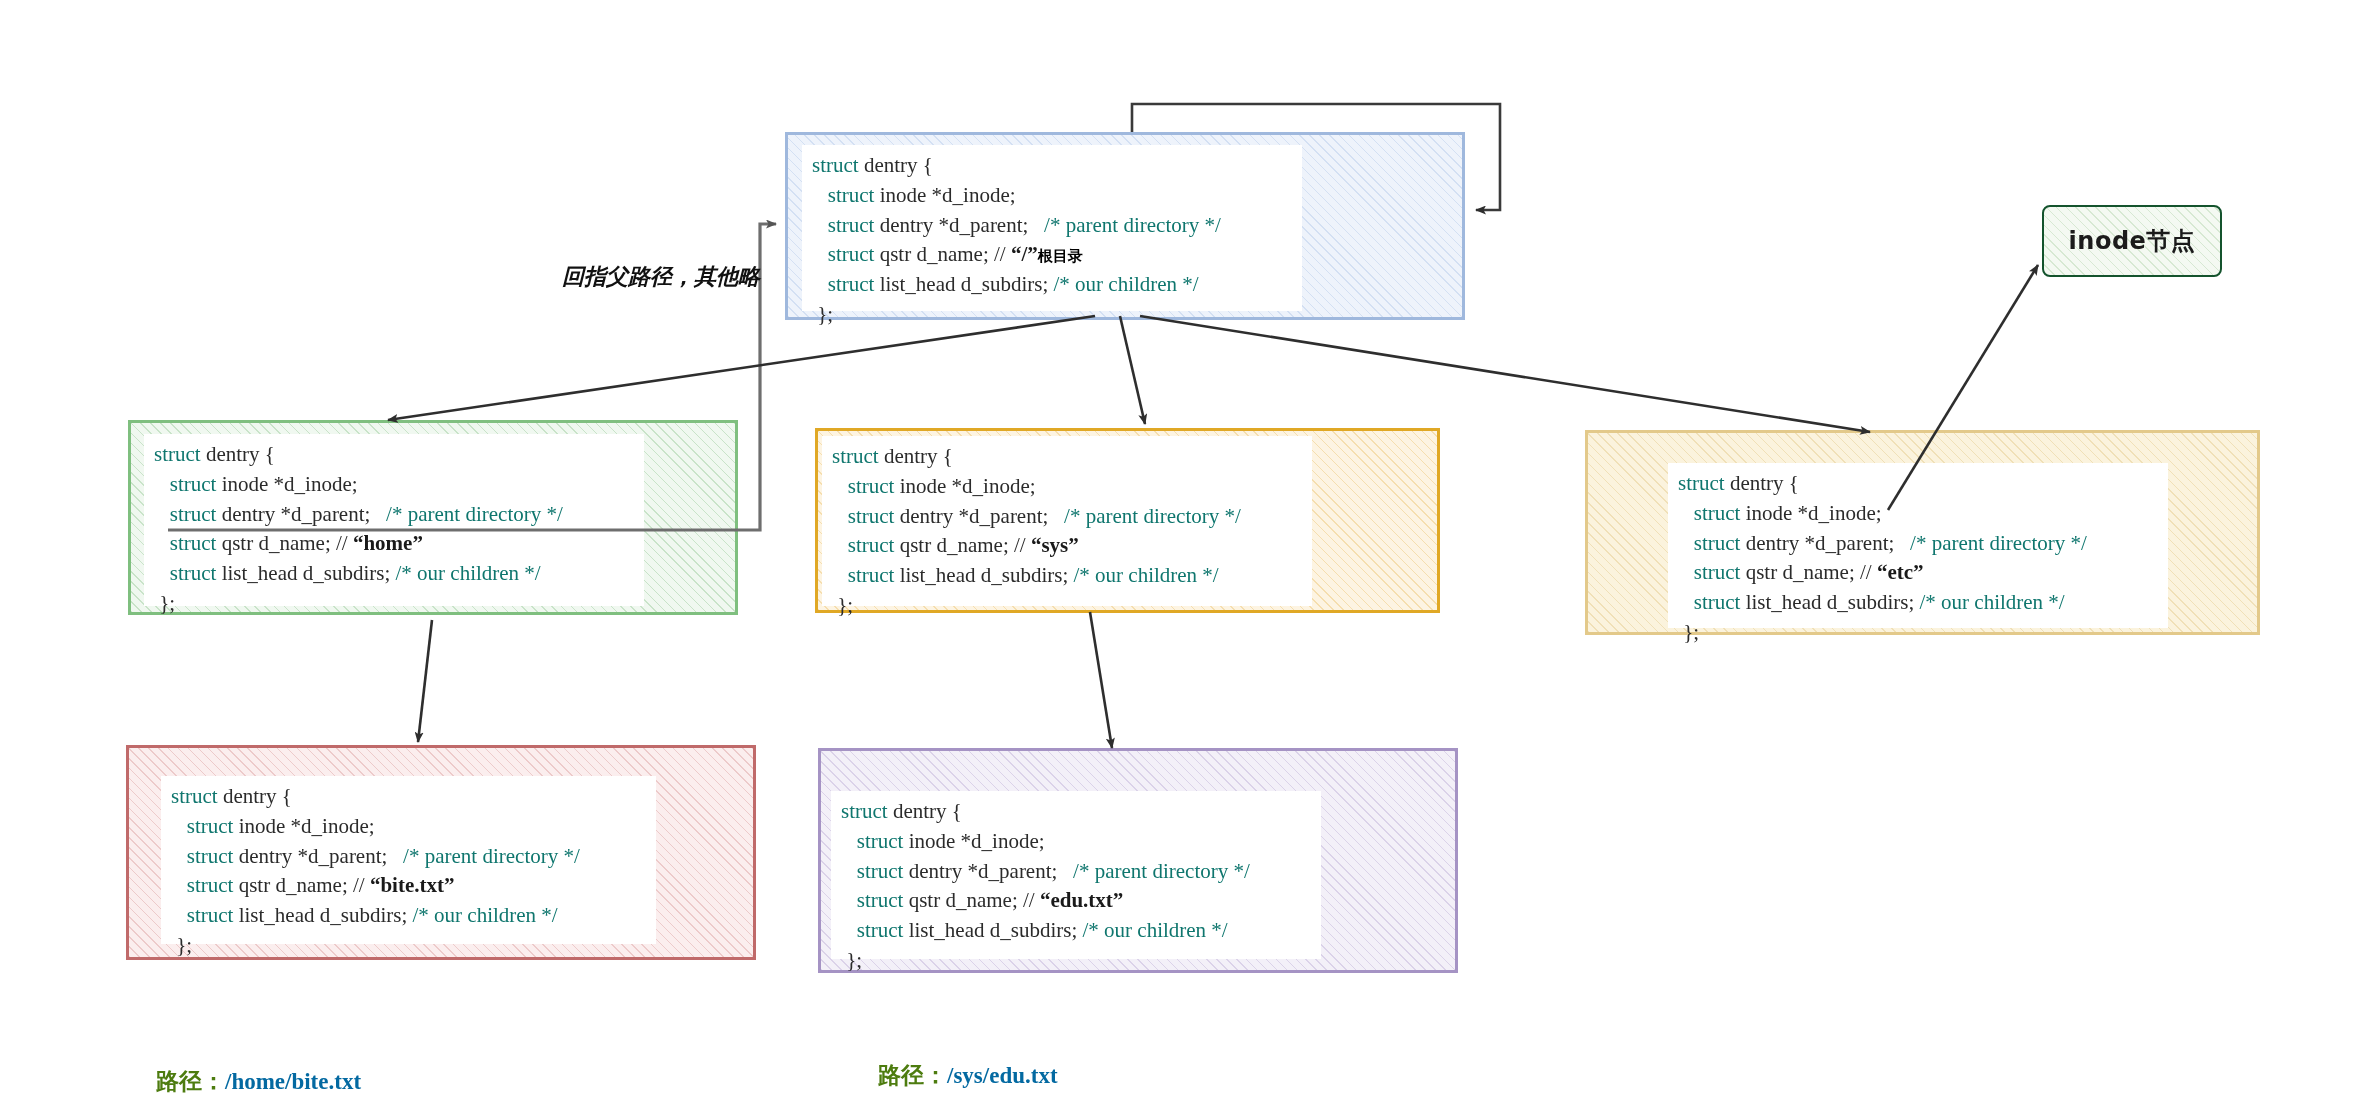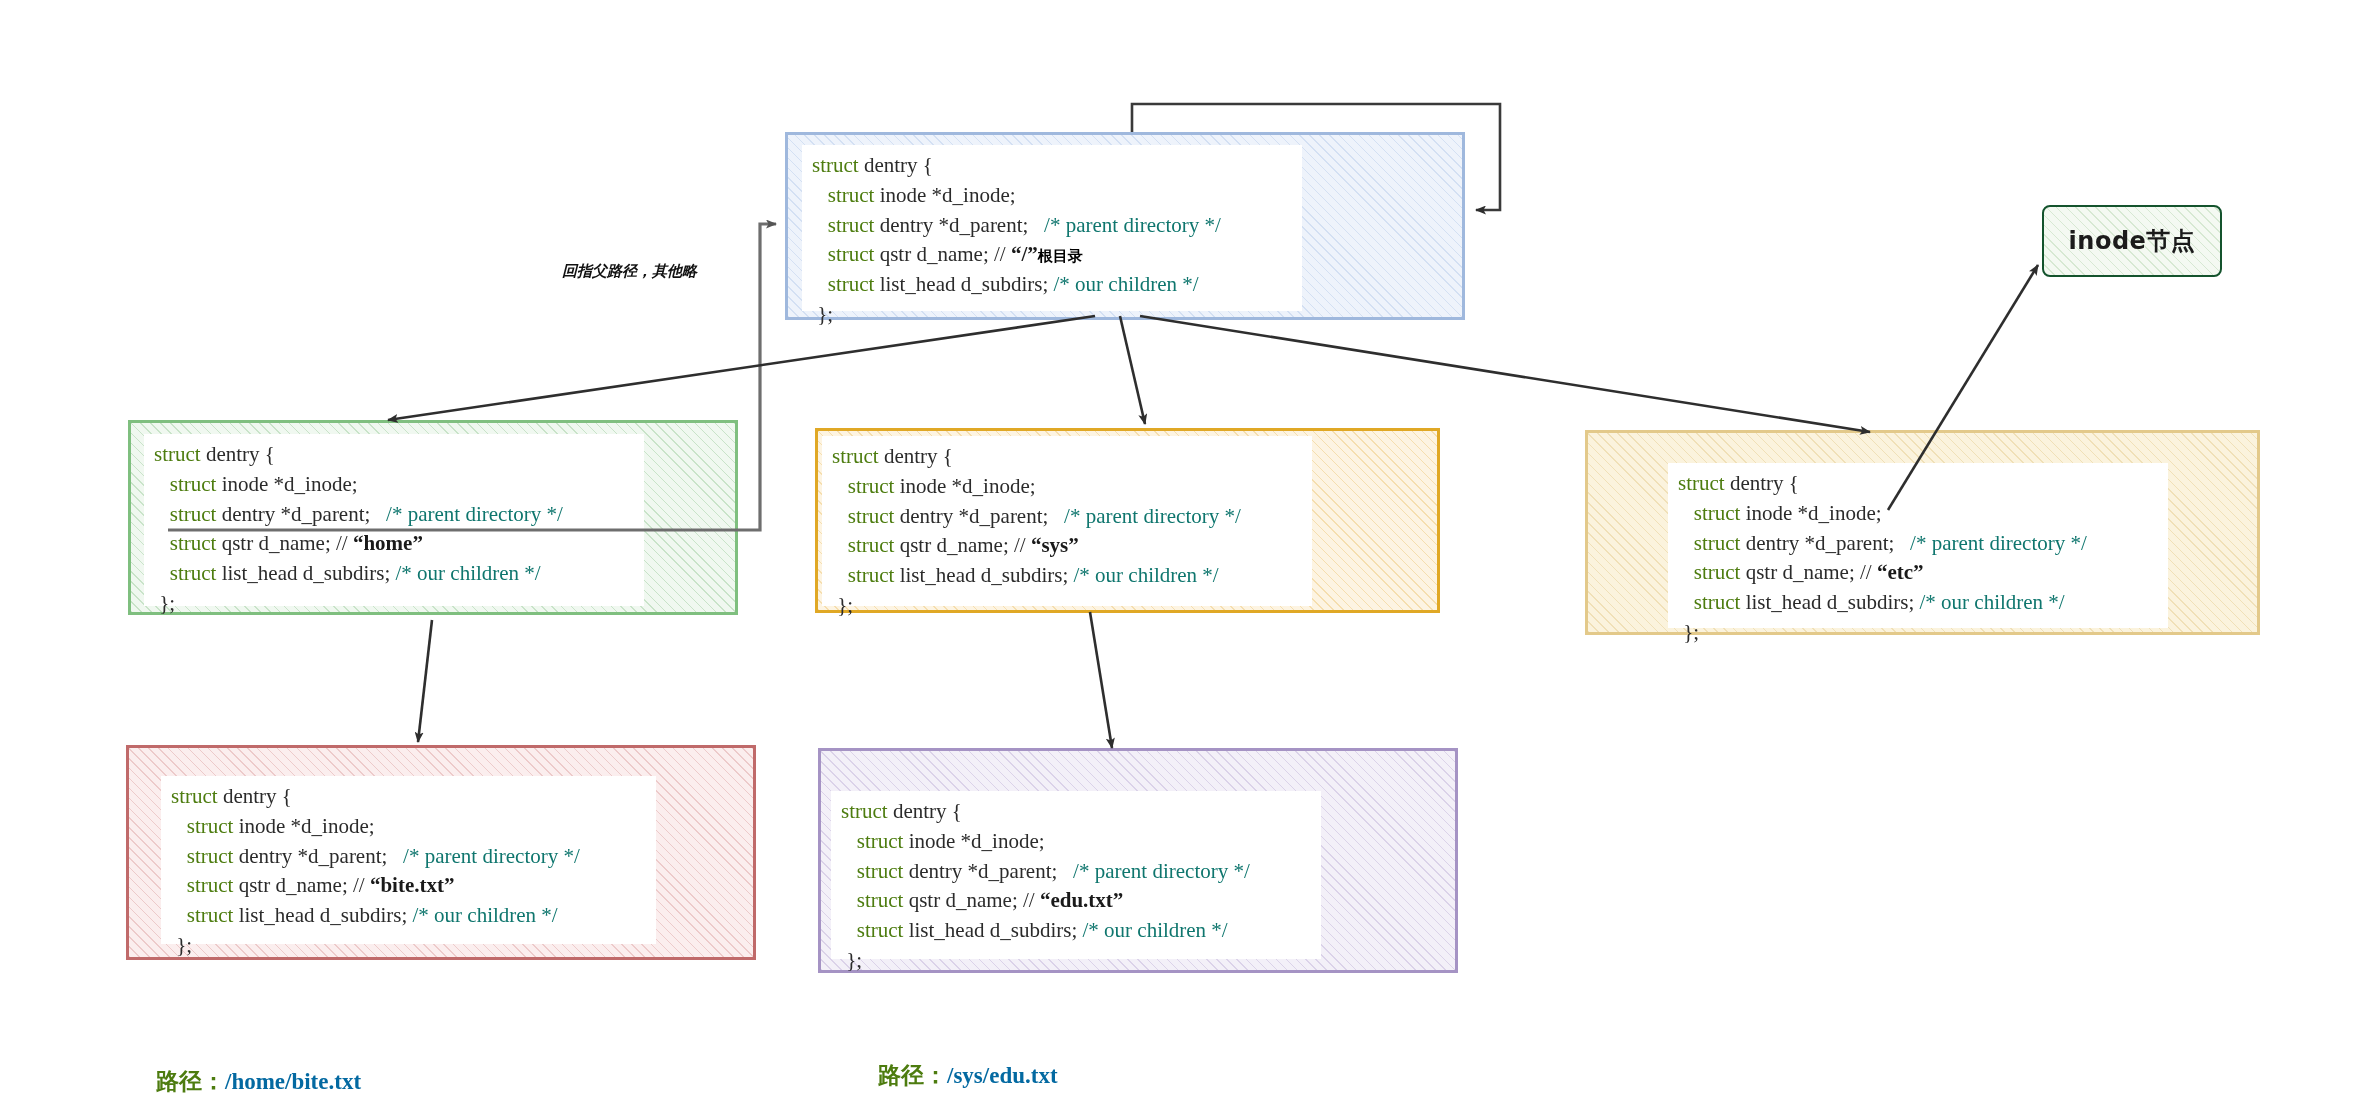--- a/index.html
+++ b/index.html
@@ -45,21 +45,21 @@
     box-sizing: border-box;
     padding: 6px 10px;
   }
   .code {
     font-family: "Liberation Serif", serif;
     font-size: 21px;
     line-height: 1.42;
     white-space: pre;
     color: #2b2b2b;
   }
-  .kw   { color: #4d7c0f; }
+  .kw   { color: #0f766e; }
   .cmt  { color: #0f766e; }
   .nm   { color: #1a1a1a; font-weight: bold; }
   .nmcn { color: #000000; font-weight: bold;
           font-family: "DejaVu Sans", sans-serif; font-size: 15px; }
 
   
   .n-root { border-color: #9fb8dd; background: #eef3fb; }
   .n-root .hatch { background:
       repeating-linear-gradient(45deg, rgba(150,180,225,.30) 0 1px, rgba(255,255,255,0) 1px 7px); }
   .n-home { border-color: #7fbf7f; background: #f0f8f0; }
@@ -106,21 +106,21 @@
 
   
   .annot {
     position: absolute;
     z-index: 6;
     color: #111;
     white-space: pre;
   }
   .annot-parent {
     font-family: "DejaVu Sans", sans-serif;
-    font-size: 15px;
+    font-size: 22px;
     font-weight: bold;
     font-style: italic;
   }
   .annot-inode {
     font-family: "DejaVu Sans", sans-serif;
     font-size: 22px;
     font-weight: bold;
     text-align: center;
     line-height: 1.32;
   }

